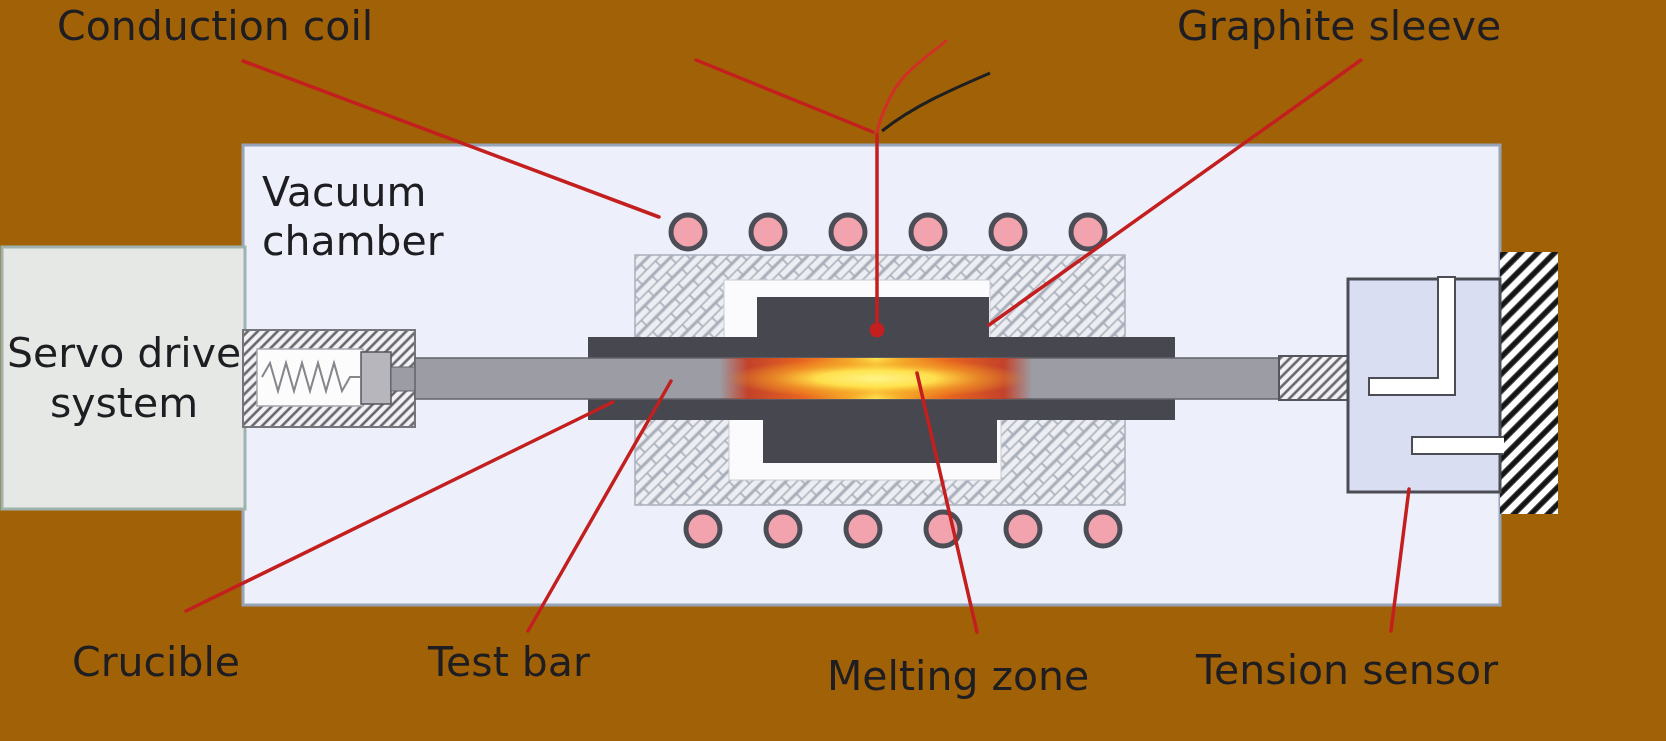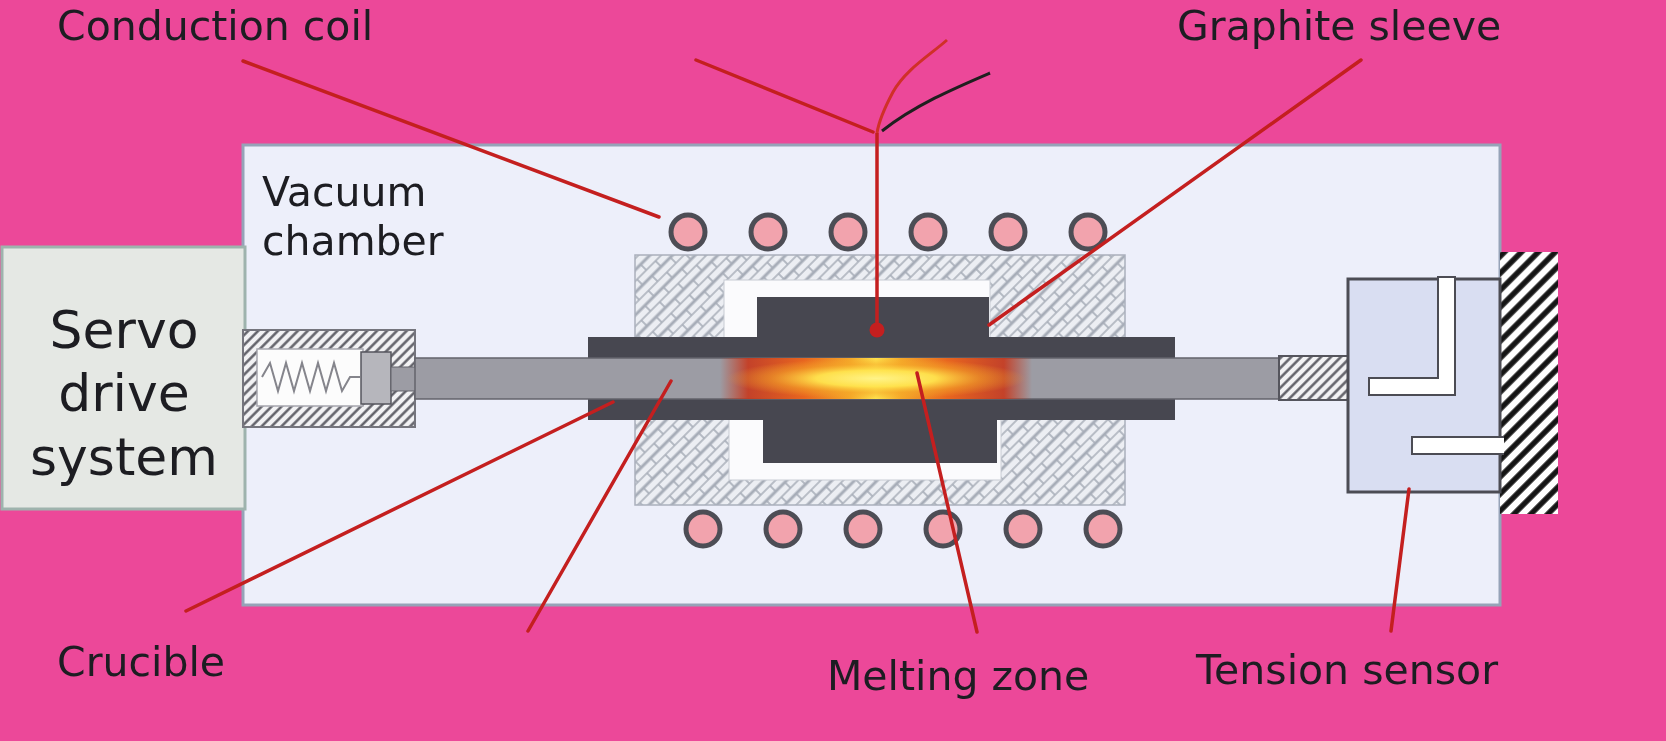--- a/index.html
+++ b/index.html
@@ -1,50 +1,50 @@
 <!DOCTYPE html>
 <html><head>
 <meta charset="utf-8">
 <style>
   * { box-sizing: border-box; }
   html, body { margin: 0; padding: 0; background: #ffffff; }
   .stage {
     position: relative;
     width: 1666px;
     height: 741px;
-    background: #ec4899;
+    background: #a16207;
     overflow: hidden;
     font-family: "DejaVu Sans", "Liberation Sans", sans-serif;
     color: #1d1d22;
   }
   .stage svg { position: absolute; left: 0; top: 0; }
   .lbl {
     position: absolute;
     font-size: 41px;
     line-height: 1.18;
     white-space: nowrap;
     color: #1d1d22;
   }
   .lbl-conduction-coil { left: 57px;  top: 2px; }
   .lbl-thermocouples   { left: 494px; top: 2px; }
   .lbl-graphite-sleeve { left: 1177px; top: 2px; }
-  .lbl-crucible        { left: 57px;  top: 638px; text-align: right; }
+  .lbl-crucible        { left: 72px;  top: 638px; text-align: right; }
   .lbl-test-bar        { left: 428px; top: 638px; }
   .lbl-melting-zone    { left: 827px; top: 652px; }
   .lbl-tension-sensor  { left: 1196px; top: 638px; margin-top: 8px; }
   .lbl-vacuum-chamber {
     left: 262px; top: 168px; width: 250px;
     white-space: normal; line-height: 1.2;
   }
   .lbl-servo {
     position: absolute;
-    left: 6px; top: 268px; width: 236px; height: 252px;
+    left: 6px; top: 252px; width: 236px; height: 252px;
     display: flex; align-items: center; justify-content: center;
     text-align: center;
-    font-size: 52px; line-height: 1.22;
+    font-size: 41px; line-height: 1.22;
     white-space: normal;
   }
 </style>
 </head>
 <body>
 
 <div class="stage">
 
   <svg width="1666" height="741" viewBox="0 0 1666 741">
     <defs>
@@ -153,16 +153,17 @@
       <line x1="977" y1="632" x2="917" y2="373"></line>
       <line x1="1391" y1="631" x2="1409" y2="489"></line>
     </g>
   </svg>
 
   <div class="lbl lbl-conduction-coil">Conduction coil</div>
   <div class="lbl lbl-vacuum-chamber">Vacuum chamber</div>
   <div class="lbl lbl-graphite-sleeve">Graphite sleeve</div>
   <div class="lbl-servo">Servo drive system</div>
   <div class="lbl lbl-crucible">Crucible</div>
+  <div class="lbl lbl-test-bar">Test bar</div>
   <div class="lbl lbl-melting-zone">Melting zone</div>
   <div class="lbl lbl-tension-sensor">Tension sensor</div>
 
 </div>
 
 </body></html>

